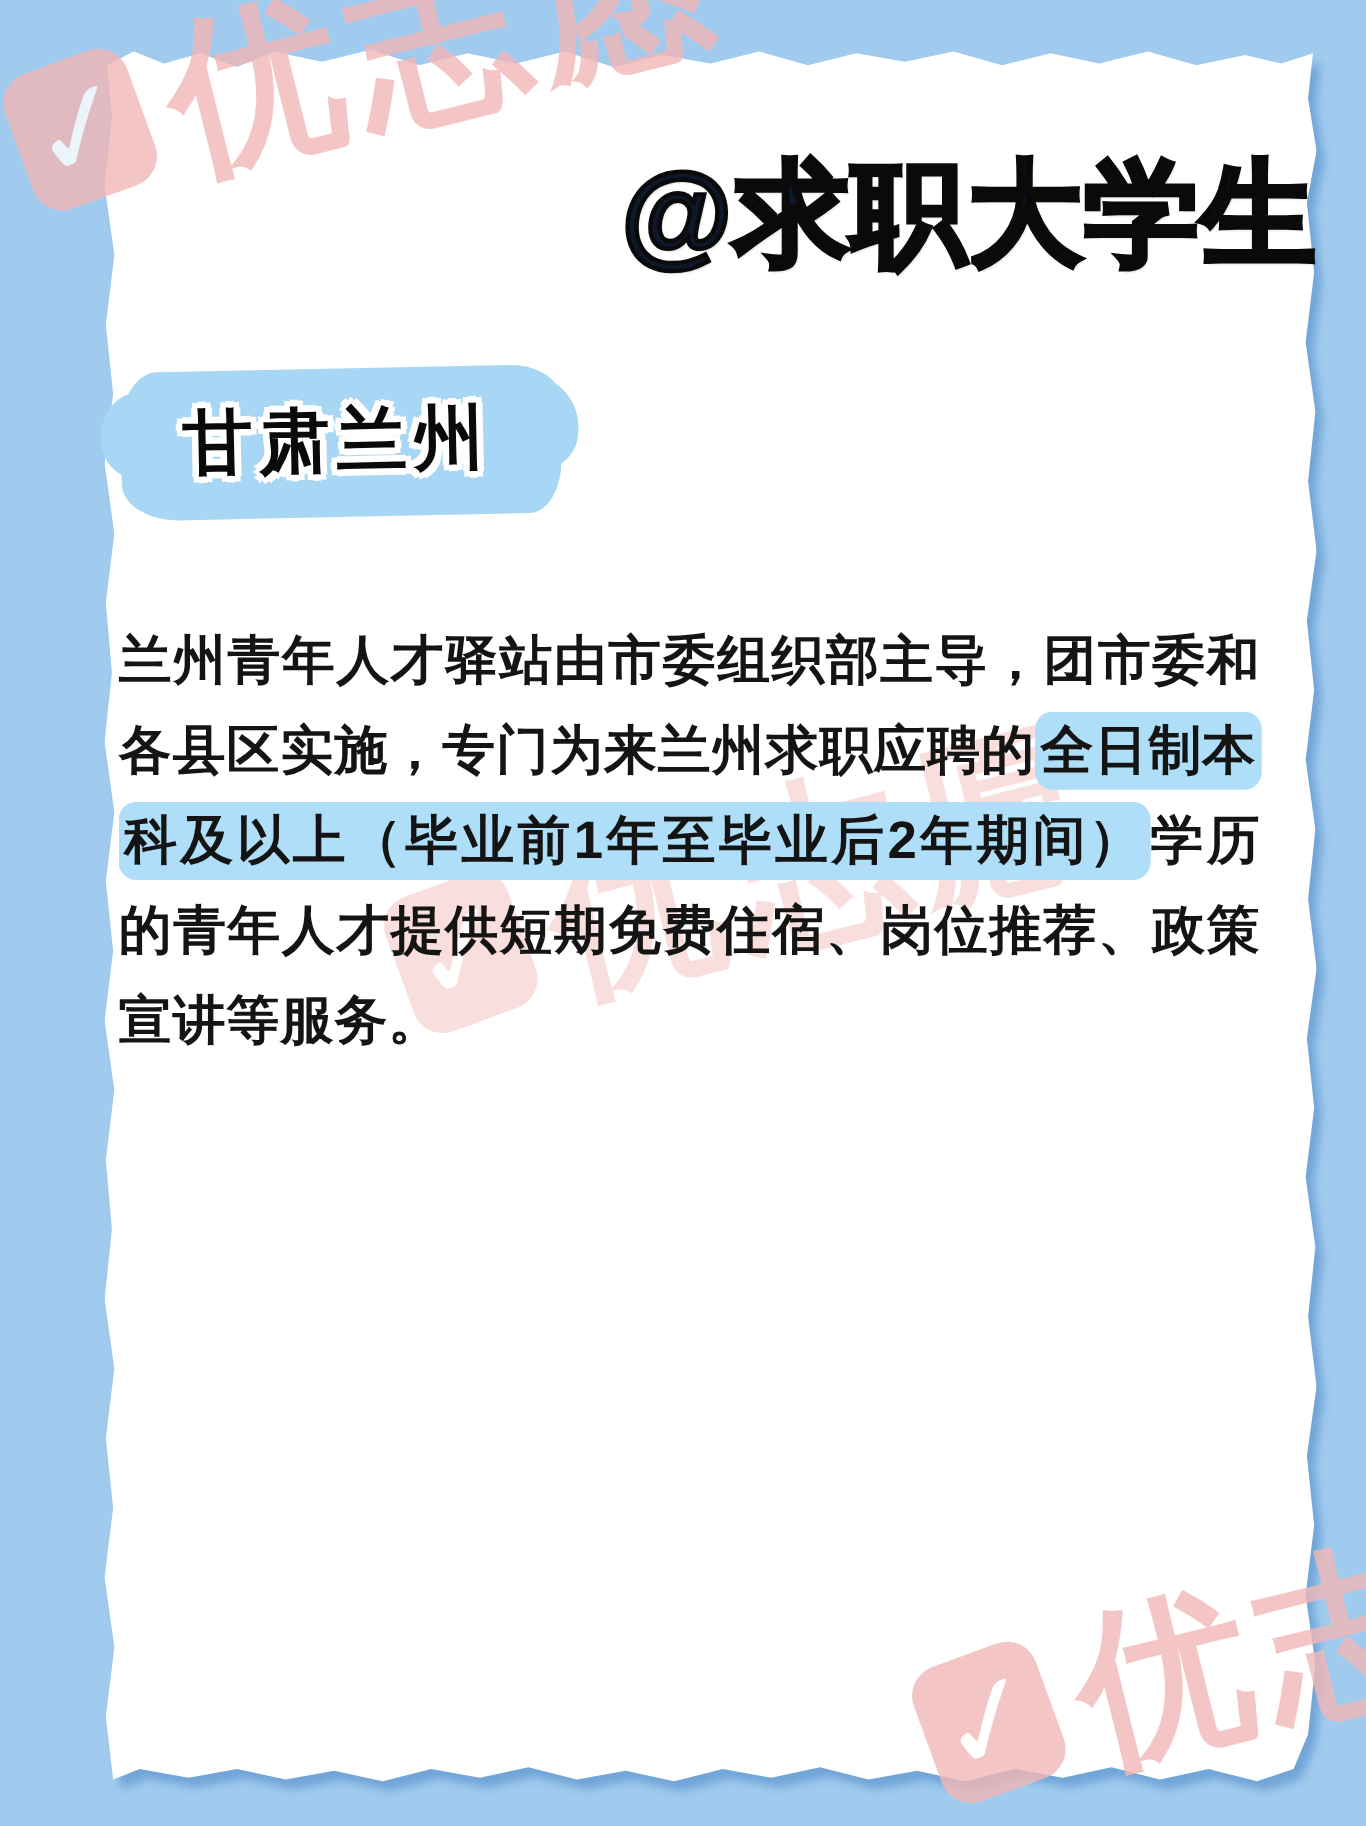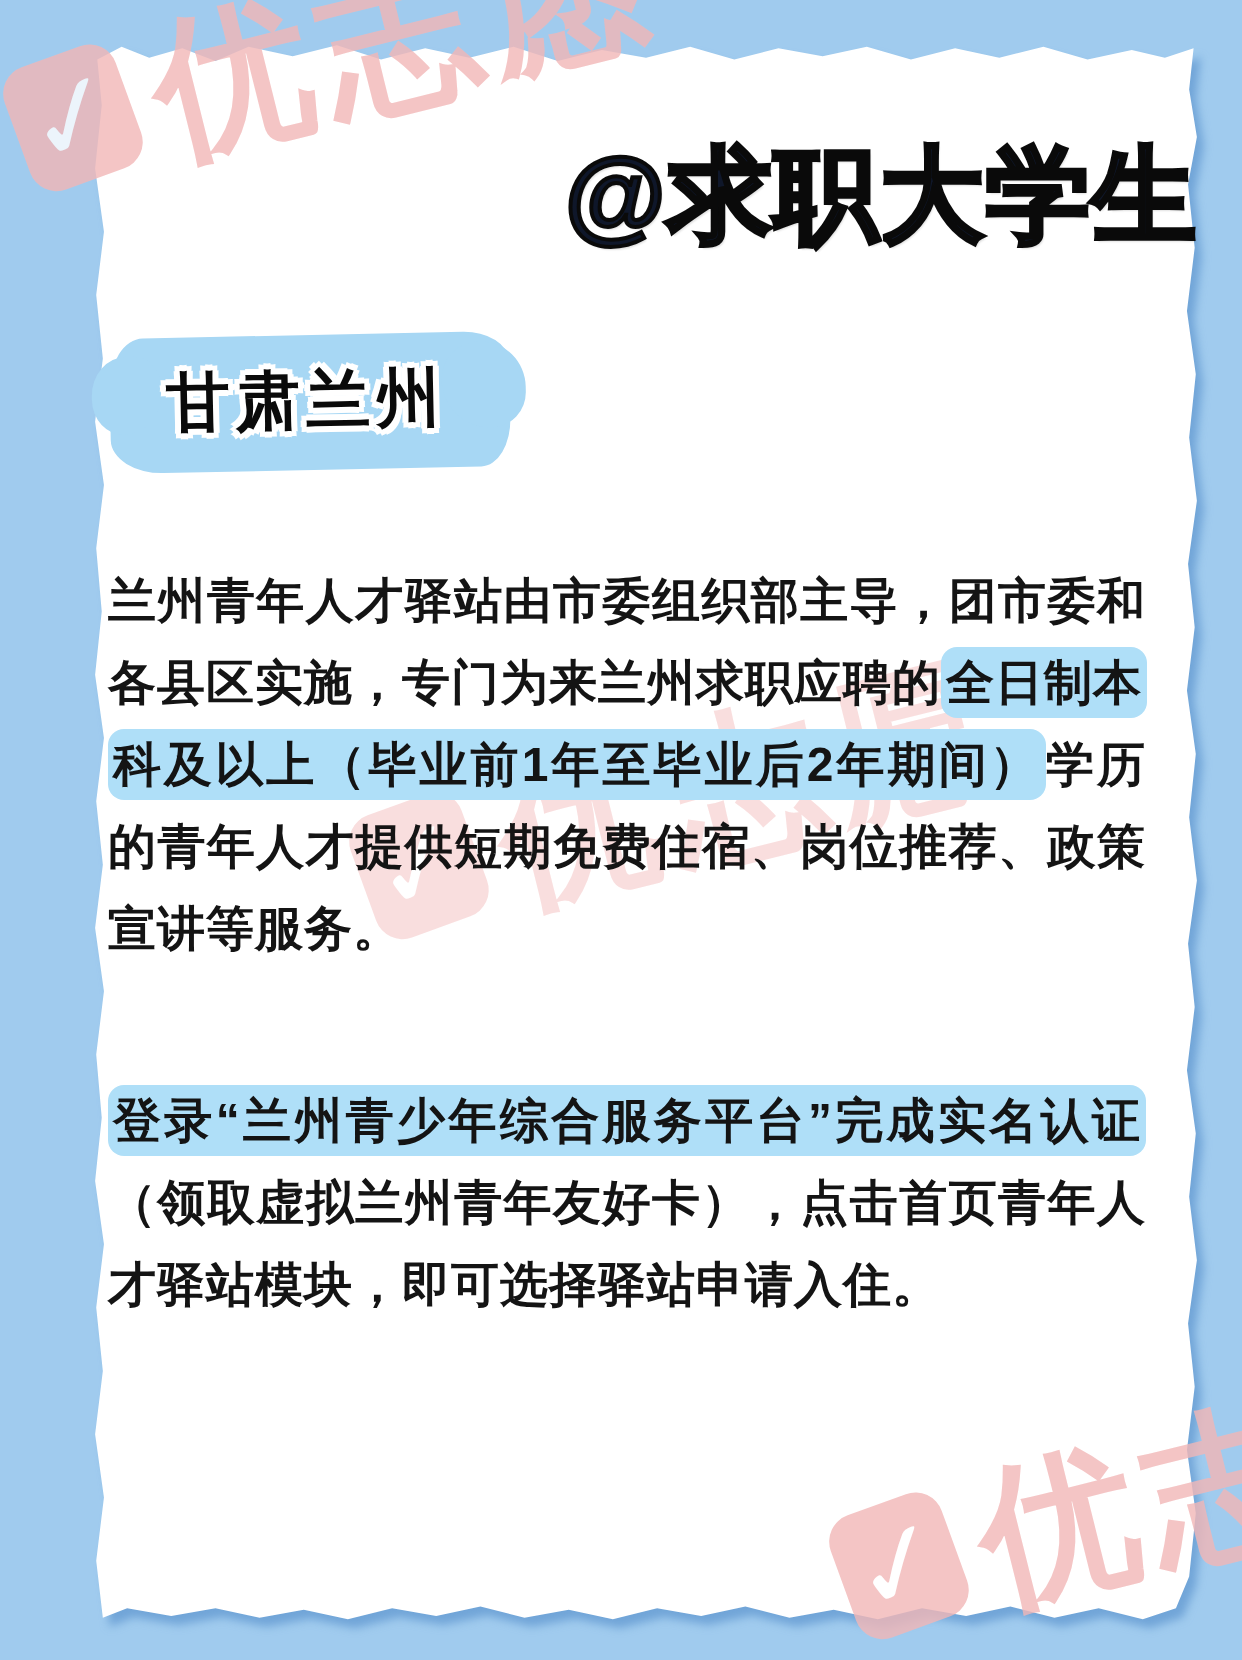--- a/index.html
+++ b/index.html
@@ -146,17 +146,16 @@
     </div>
 
     <div class="section-row">
       <span class="section-brush">
         <span class="section-label">甘肃兰州</span>
       </span>
     </div>
 
     <div class="paras">
         <div class="para"><span class="seg">兰州青年人才驿站由市委组织部主导，团市委和各县区实施，专门为来兰州求职应聘的</span><span class="hl">全日制本科及以上（毕业前1年至毕业后2年期间）</span><span class="seg">学历的青年人才提供短期免费住宿、岗位推荐、政策宣讲等服务。</span></div>
-        <div class="para"><span class="hl">登录“兰州青少年综合服务平台”完成实名认证</span><span class="seg">（领取虚拟兰州青年友好卡），点击首页青年人才驿站模块，即可选择驿站申请入住。</span></div>
       </div>
   </div>
 
 </div>
 
 </body></html>

